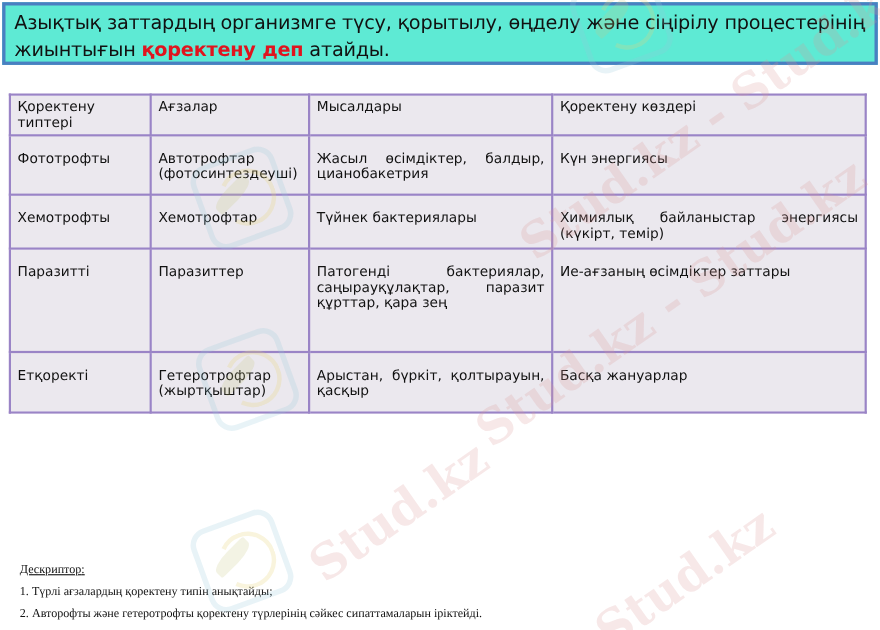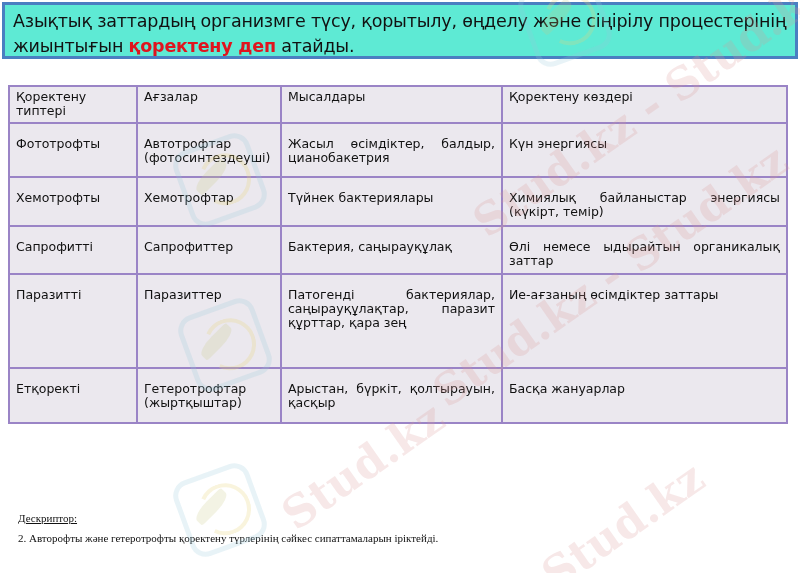--- a/index.html
+++ b/index.html
@@ -191,34 +191,20 @@
     <td>
           <div class="cell-inner">Хемотрофтар</div>
         </td>
     <td class="justify">
           <div class="cell-inner">Түйнек бактериялары</div>
         </td>
     <td class="justify">
           <div class="cell-inner">Химиялық байланыстар энергиясы (күкірт, темір)</div>
         </td>
   </tr>
-  <tr class="r3">
-    <td>
-          <div class="cell-inner">Сапрофитті</div>
-        </td>
-    <td>
-          <div class="cell-inner">Сапрофиттер</div>
-        </td>
-    <td class="justify">
-          <div class="cell-inner">Бактерия, саңырауқұлақ</div>
-        </td>
-    <td class="justify">
-          <div class="cell-inner">Өлі немесе ыдырайтын органикалық заттар</div>
-        </td>
-  </tr>
   <tr class="r4">
     <td>
           <div class="cell-inner">Паразитті</div>
         </td>
     <td>
           <div class="cell-inner">Паразиттер</div>
         </td>
     <td class="justify">
           <div class="cell-inner">Патогенді бактериялар, саңырауқұлақтар, паразит құрттар, қара зең</div>
         </td>
@@ -238,20 +224,21 @@
         </td>
     <td class="justify">
           <div class="cell-inner">Басқа жануарлар</div>
         </td>
   </tr>
 </tbody>
   </table>
 
 <div class="descriptor">
   <p><span class="desc-title">Дескриптор</span><span class="desc-title">:</span></p>
+  <p>1. Түрлі ағзалардың қоректену типін анықтайды;</p>
   <p>2. Авторофты және гетеротрофты қоректену түрлерінің сәйкес сипаттамаларын іріктейді.</p>
 </div>
 
 <div class="watermark-layer">
   <span class="wm-text" style="left:440px; top:80px;">Stud.kz - Stud.kz</span>
   <span class="wm-text" style="left:400px; top:250px;">Stud.kz - Stud.kz</span>
   <span class="wm-text" style="left:270px; top:440px;">Stud.kz</span>
   <span class="wm-text" style="left:530px; top:500px;">Stud.kz</span>
   <div class="wm-logo" style="left:525px; top:-20px;"></div>
   <div class="wm-logo" style="left:180px; top:140px;"></div>

